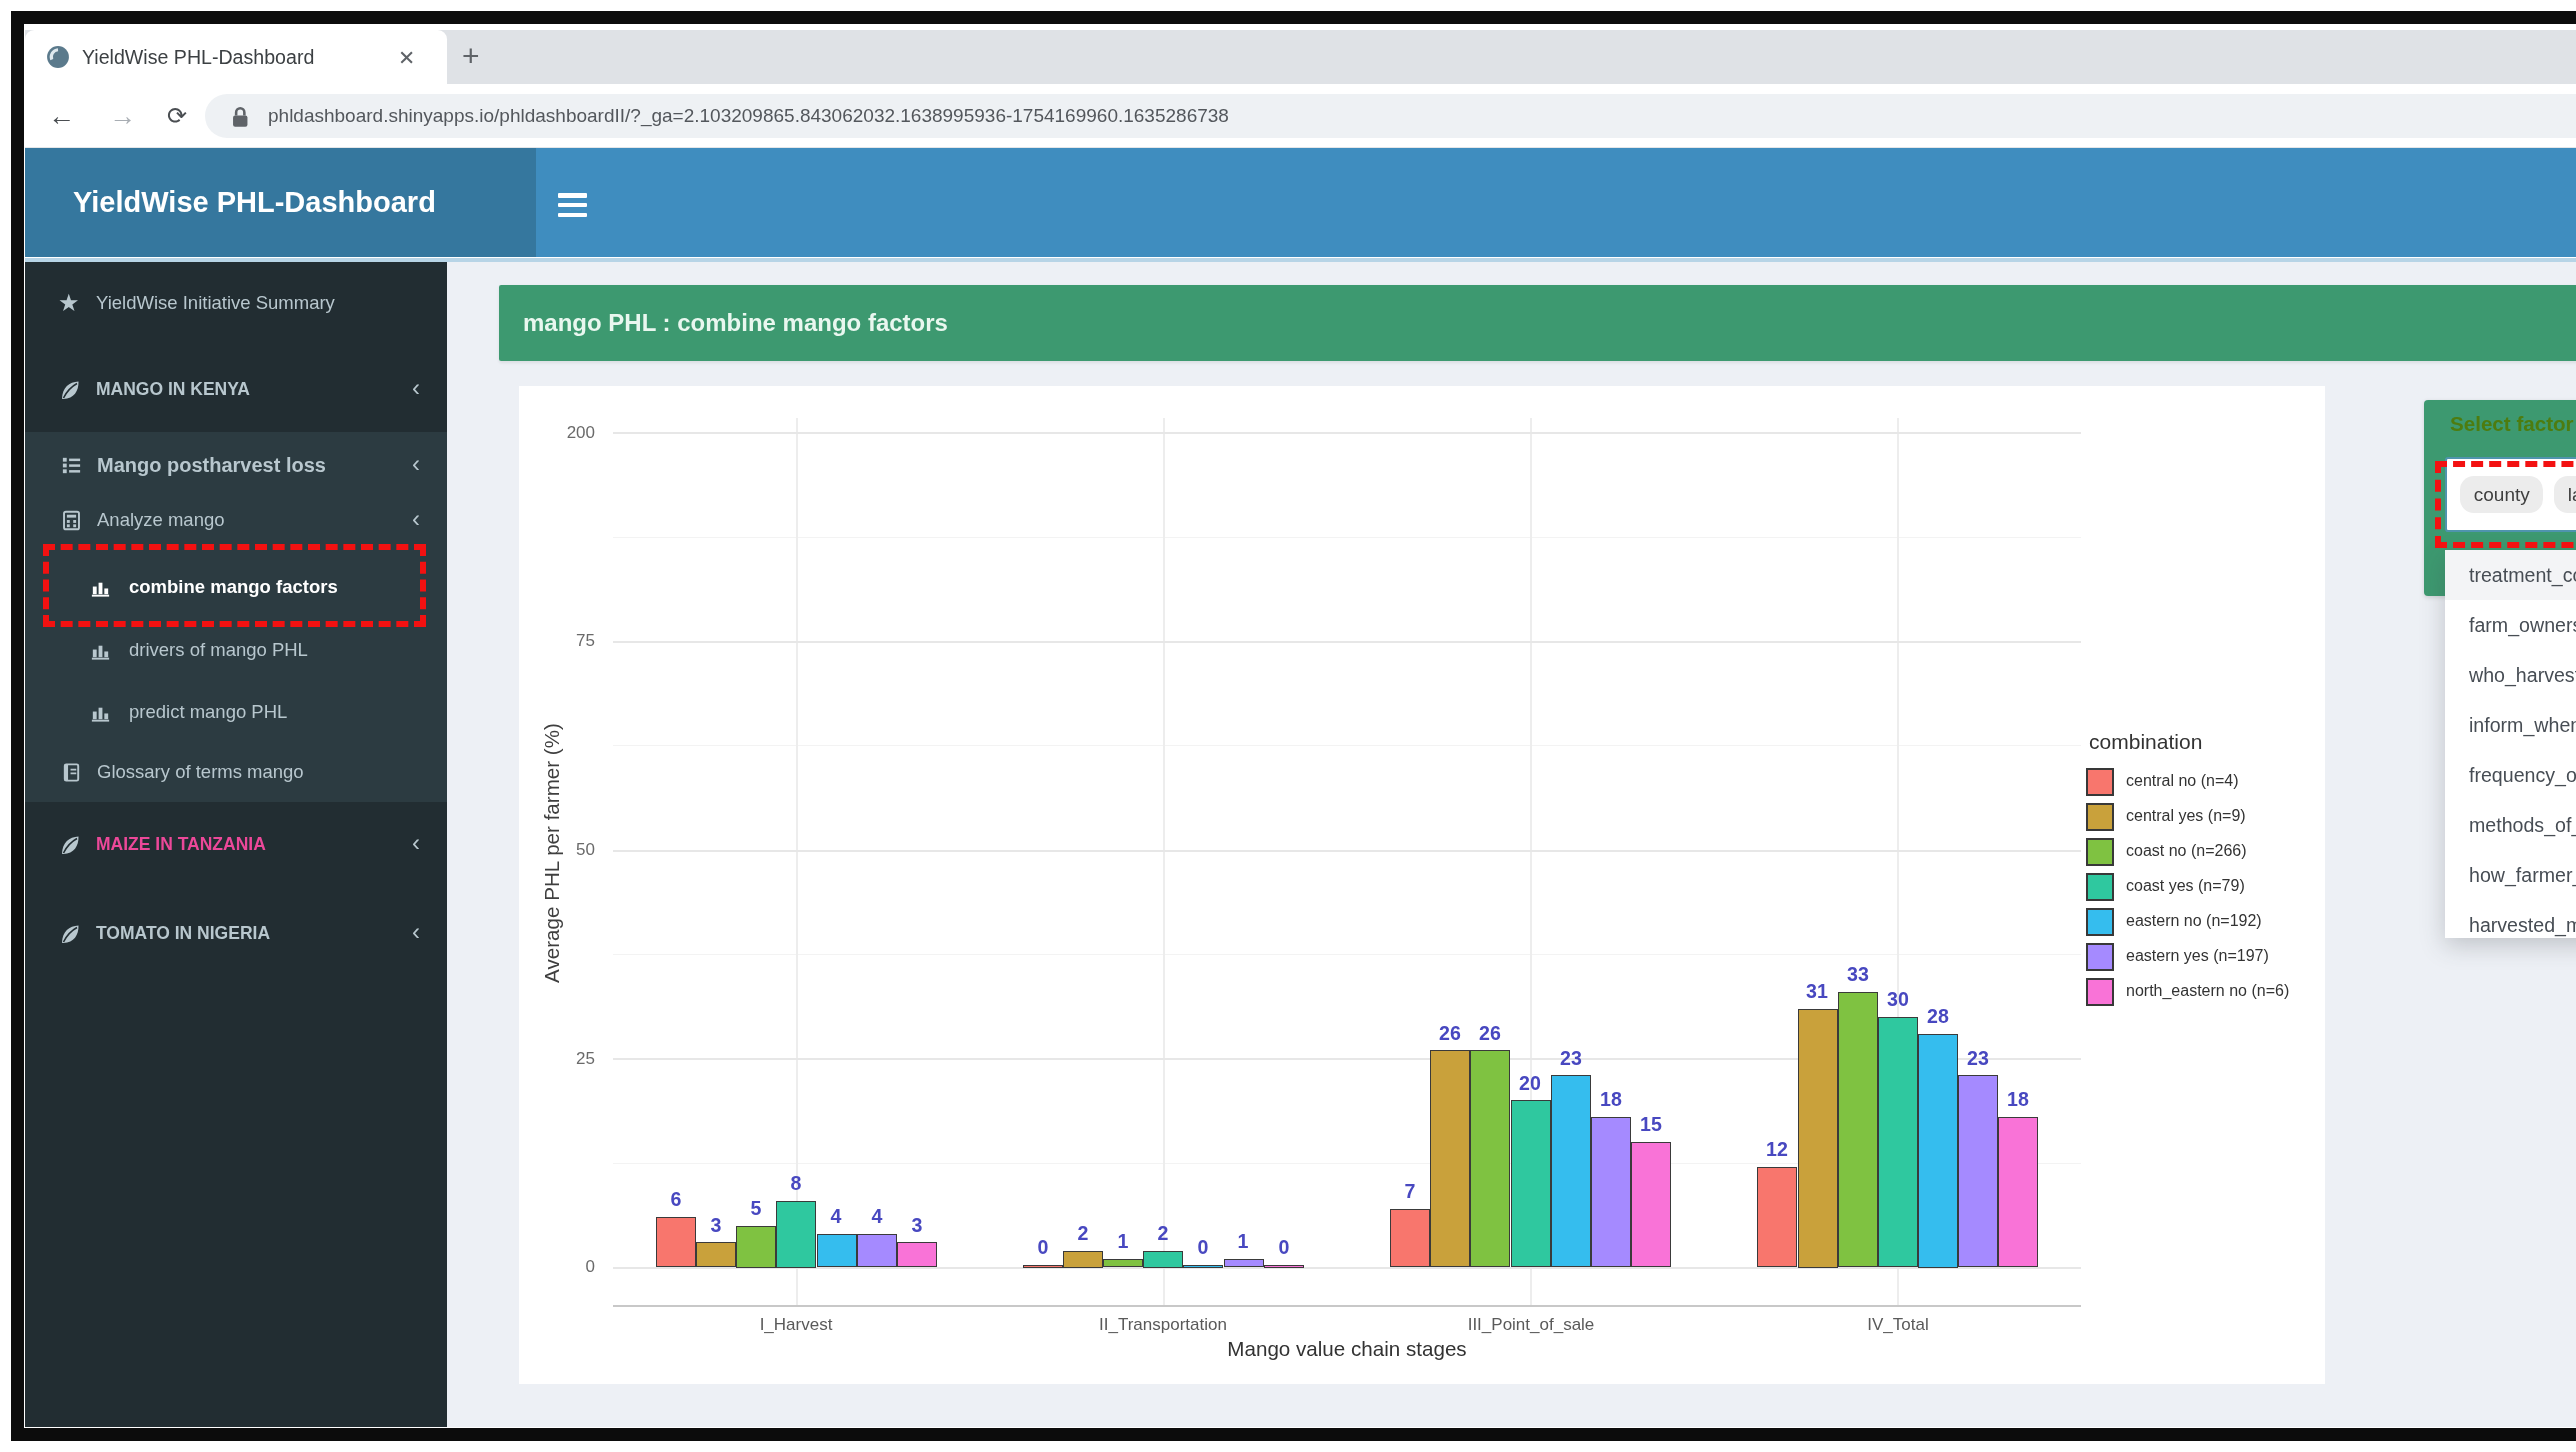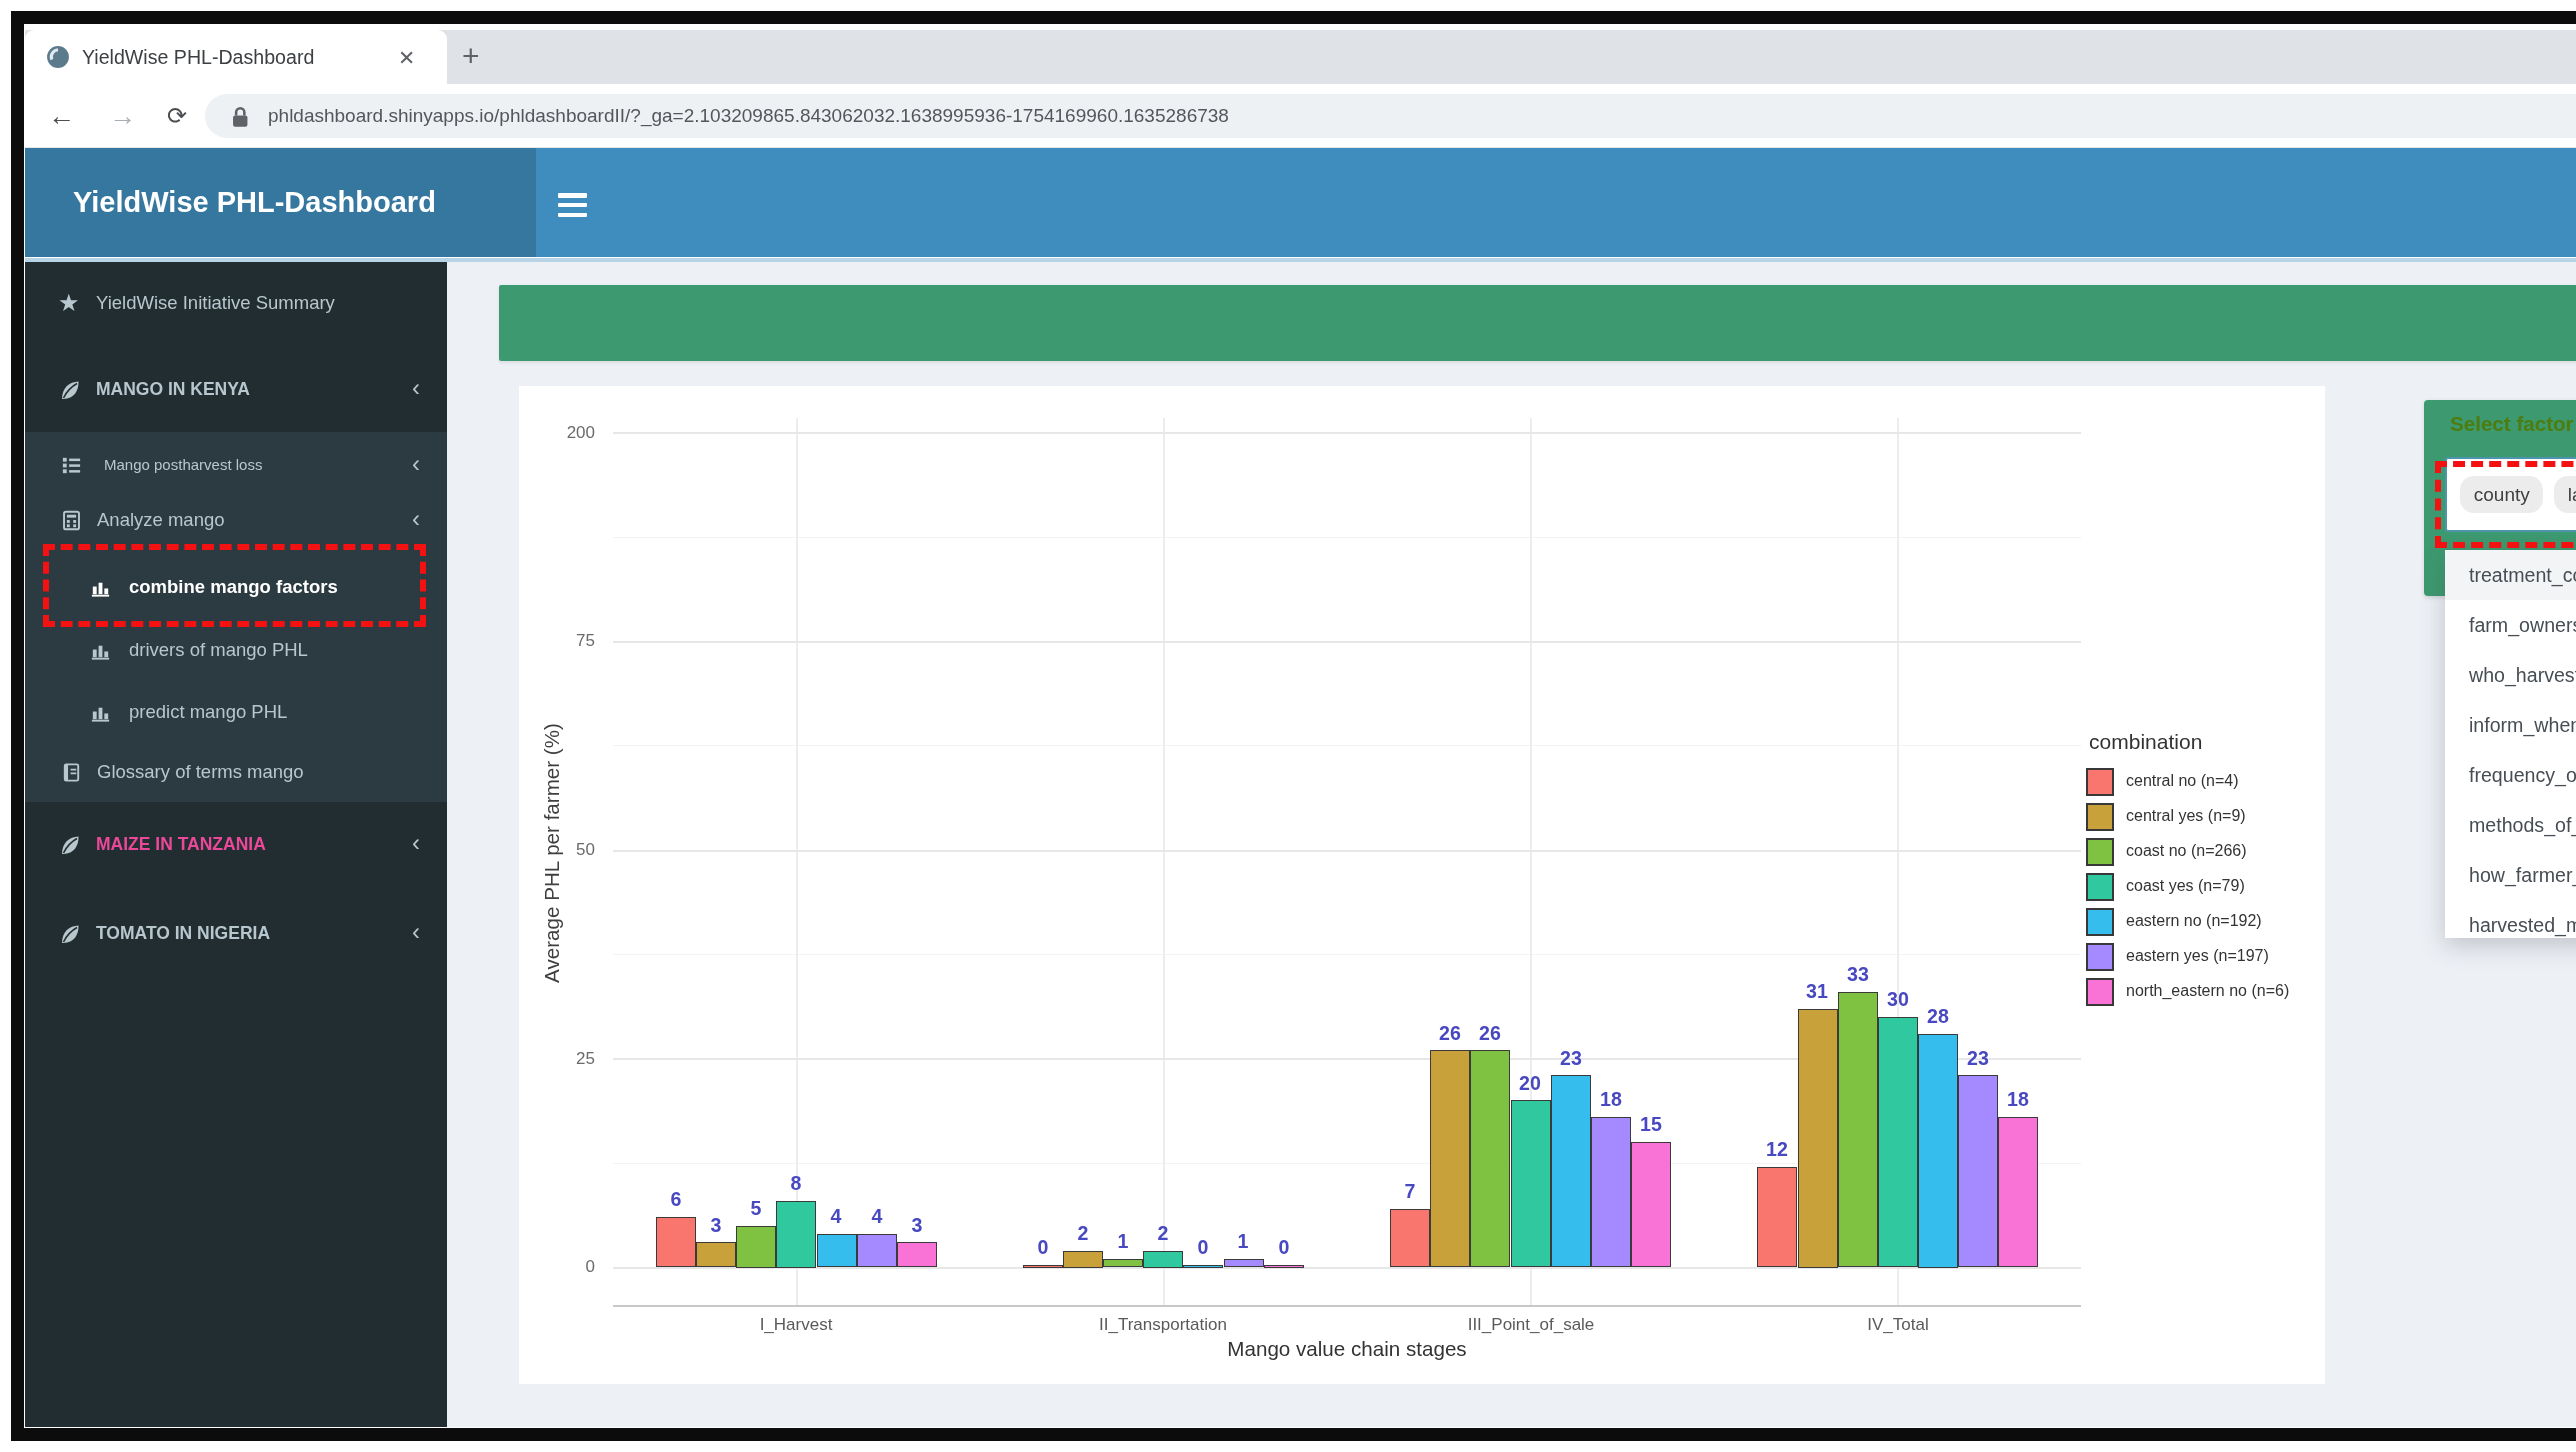--- a/index.html
+++ b/index.html
@@ -135,21 +135,21 @@
         <span class="sicon" style="left: 35px; color: rgb(184, 199, 206);"><svg width="23" height="23" viewBox="0 0 24 24">
             <g fill="currentColor">
               <rect x="3" y="4" width="4" height="4"></rect>
               <rect x="9.5" y="4.8" width="11.5" height="2.6"></rect>
               <rect x="3" y="10" width="4" height="4"></rect>
               <rect x="9.5" y="10.8" width="11.5" height="2.6"></rect>
               <rect x="3" y="16" width="4" height="4"></rect>
               <rect x="9.5" y="16.8" width="11.5" height="2.6"></rect>
             </g>
           </svg></span>
-        <span class="slabel" style="left: 79px; font-size: 15px; font-weight: 400; color: rgb(184, 199, 206);">Mango postharvest loss</span>
+        <span class="slabel" style="left: 72px; font-size: 20px; font-weight: 700; color: rgb(184, 199, 206);">Mango postharvest loss</span>
         <span class="schev">‹</span>
       </div>
       <div class="snav" style="top: 497px;">
         <span class="sicon" style="left: 35px; color: rgb(184, 199, 206);"><svg width="23" height="23" viewBox="0 0 24 24">
             <rect x="4.2" y="2.8" width="15.6" height="18.4" rx="2" fill="none" stroke="currentColor" stroke-width="2"></rect>
             <rect x="7.2" y="6" width="9.6" height="3" fill="currentColor"></rect>
             <g fill="currentColor">
               <rect x="7.2" y="11.5" width="3" height="3"></rect>
               <rect x="13.8" y="11.5" width="3" height="3"></rect>
               <rect x="7.2" y="16" width="3" height="3"></rect>
@@ -212,20 +212,21 @@
         <span class="sicon" style="left: 33px; color: rgb(184, 199, 206);"><svg width="24" height="24" viewBox="0 0 24 24">
             <path d="M20.5 3.5 C11 4 4.5 9.5 4 20.5 C4.2 21 4.8 21.3 5.5 21 C16 20.5 20.8 13 20.5 3.5 Z" fill="currentColor"></path>
             <path d="M5.5 20 C9 13 13.5 8.5 19 5.5" stroke="#222d32" stroke-width="1.6" fill="none"></path>
           </svg></span>
         <span class="slabel" style="left: 71px; font-size: 17.5px; font-weight: 700; color: rgb(184, 199, 206);">TOMATO IN NIGERIA</span>
         <span class="schev">‹</span>
       </div>
     </div>
 
   <div id="greenbar"></div>
+  <div id="green-title">mango PHL : combine mango factors</div>
   <div id="card"></div>
 
   <div id="chart-layer">
       <div class="gridline-minor" style="left: 613px; top: 1163px; width: 1468px; height: 1px;"></div>
       <div class="gridline-minor" style="left: 613px; top: 954px; width: 1468px; height: 1px;"></div>
       <div class="gridline-minor" style="left: 613px; top: 745px; width: 1468px; height: 1px;"></div>
       <div class="gridline-minor" style="left: 613px; top: 537px; width: 1468px; height: 1px;"></div>
       <div class="vgrid" style="left: 796px; top: 418px; width: 1.5px; height: 888px;"></div>
       <div class="vgrid" style="left: 1163px; top: 418px; width: 1.5px; height: 888px;"></div>
       <div class="vgrid" style="left: 1530px; top: 418px; width: 1.5px; height: 888px;"></div>

